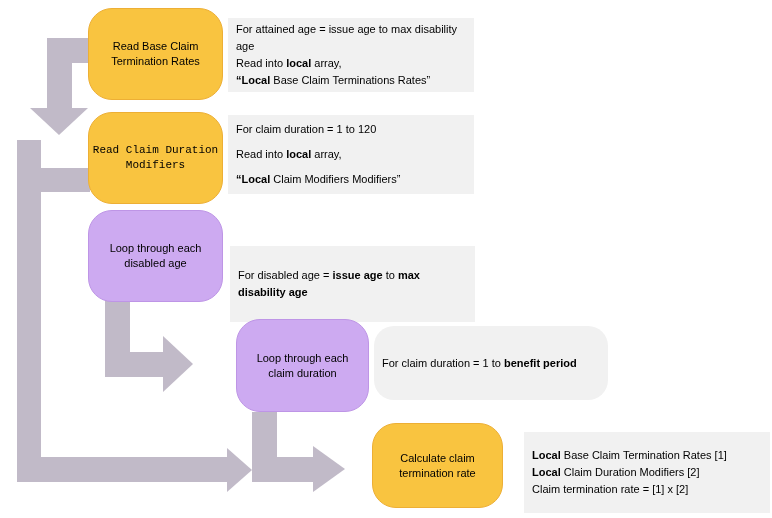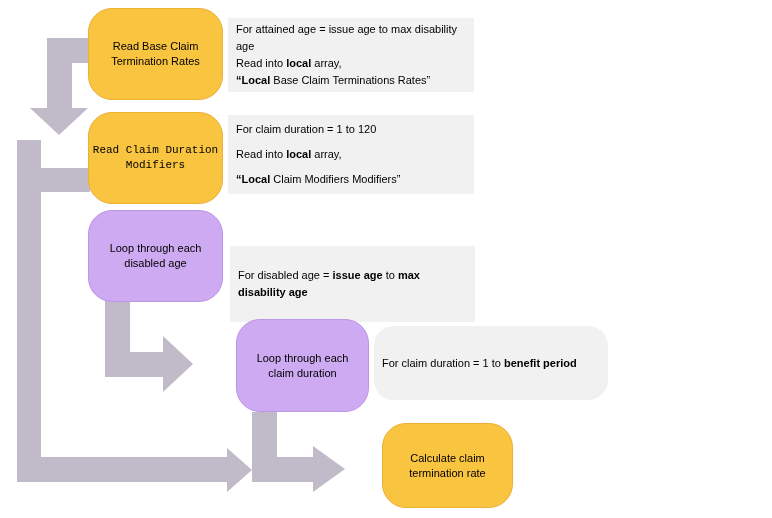--- a/index.html
+++ b/index.html
@@ -8,21 +8,21 @@
 
   
   .box{position:absolute;border-radius:24px;display:flex;align-items:center;justify-content:center;
        text-align:center;font-size:11px;line-height:15px;white-space:pre-line;z-index:2;box-sizing:border-box;}
   .yellow{background:var(--yellow);border:1.5px solid var(--yellow-border);}
   .purple{background:var(--purple);border:1.5px solid var(--purple-border);}
   #box-0{left:88px;top:8px;width:135px;height:92px;}
   #box-1{left:88px;top:112px;width:135px;height:92px;font-family:Liberation Mono, monospace;}
   #box-2{left:88px;top:210px;width:135px;height:92px;}
   #box-3{left:236px;top:319px;width:133px;height:93px;}
-  #box-4{left:382px;top:423px;width:131px;height:85px;}
+  #box-4{left:372px;top:423px;width:131px;height:85px;}
 
   
   .note{position:absolute;background:var(--note-bg);font-size:11px;line-height:17px;
         padding:14px 8px;box-sizing:border-box;display:flex;flex-direction:column;justify-content:center;z-index:1;}
   .note .b{font-weight:bold;}
   #note-0{left:228px;top:18px;width:246px;height:74px;}
   #note-1{left:228px;top:115px;width:246px;height:79px;gap:8px;}
   #note-2{left:230px;top:218px;width:245px;height:76px;margin-top:28px;}
   #note-3{left:374px;top:326px;width:234px;height:74px;border-radius:20px;}
   #note-4{left:524px;top:432px;width:246px;height:81px;}
@@ -86,14 +86,19 @@
       <div class="note-line"><span>For claim duration = 1 to 120</span></div>
       <div class="note-line"><span>Read into </span><span class="b">local</span><span> array,</span></div>
       <div class="note-line"><span class="b">“Local</span><span> Claim Modifiers Modifiers”</span></div>
     </div>
   <div class="note" id="note-2">
       <div class="note-line"><span>For disabled age = </span><span class="b">issue age</span><span> to </span><span class="b">max disability age</span></div>
     </div>
   <div class="note" id="note-3">
       <div class="note-line"><span>For claim duration = 1 to </span><span class="b">benefit period</span></div>
     </div>
+  <div class="note" id="note-4">
+      <div class="note-line"><span class="b">Local</span><span> Base Claim Termination Rates [1]</span></div>
+      <div class="note-line"><span class="b">Local</span><span> Claim Duration Modifiers [2]</span></div>
+      <div class="note-line"><span>Claim termination rate = [1] x [2]</span></div>
+    </div>
 
 </div>
 
 </body></html>

